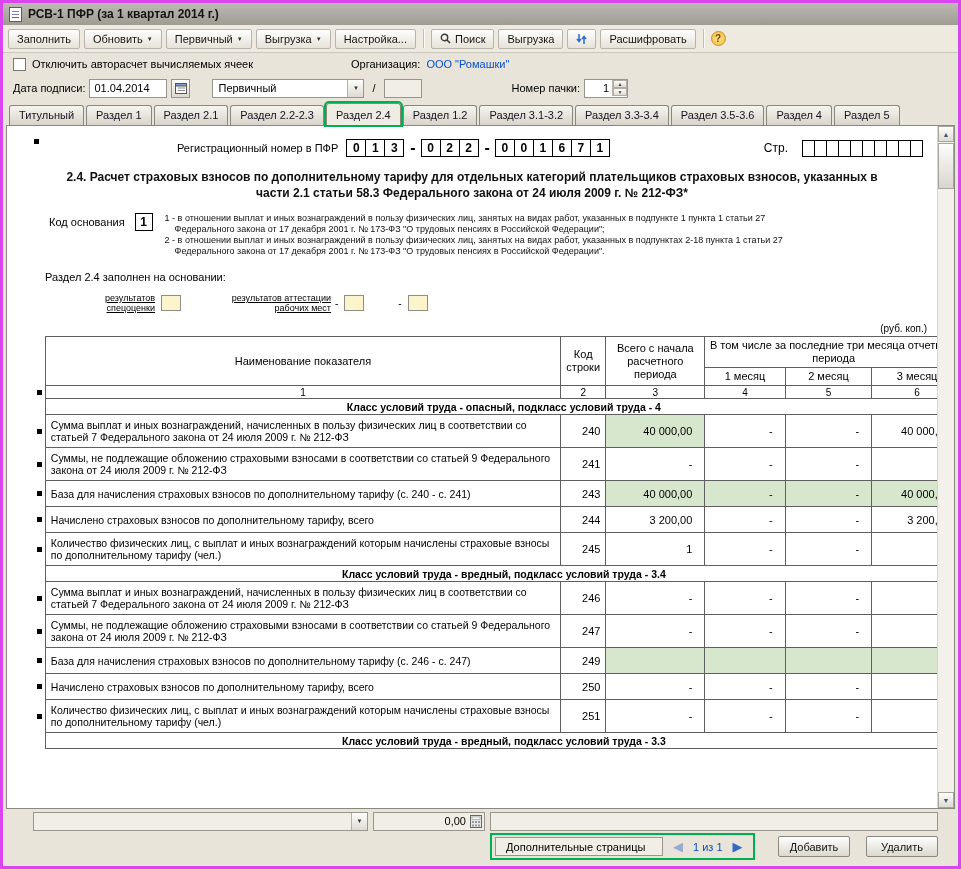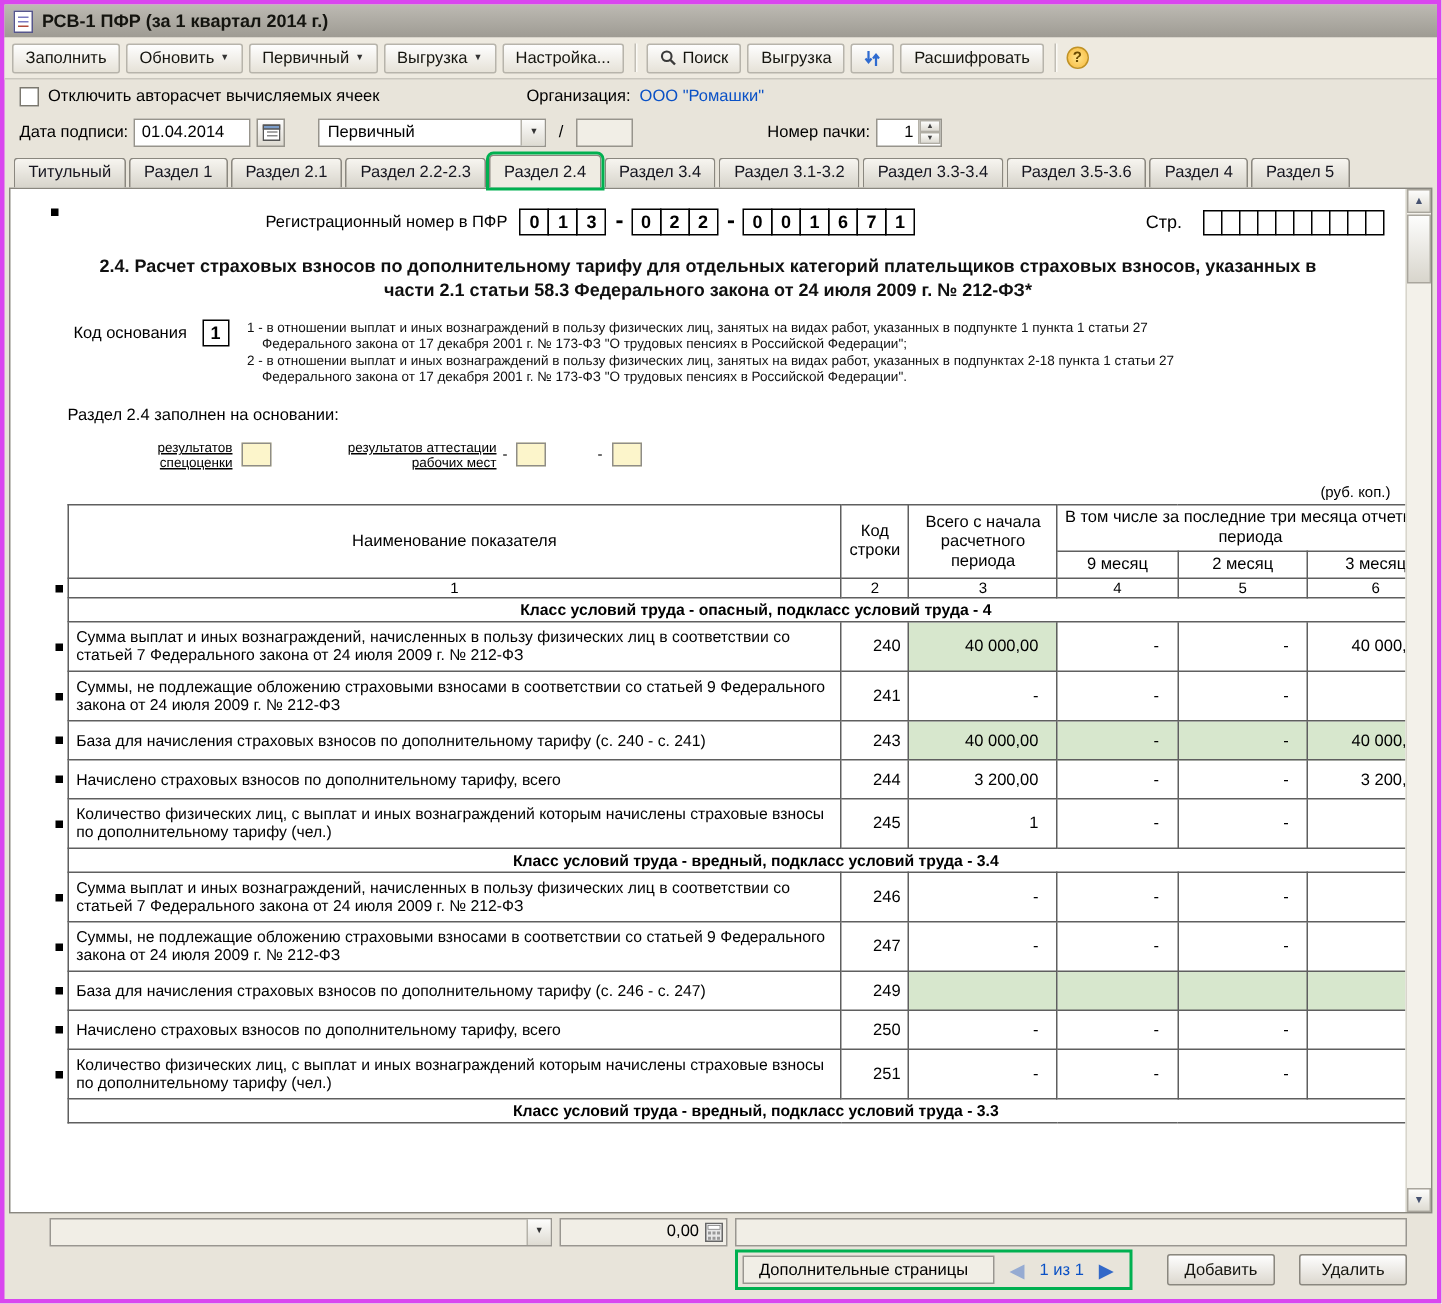--- a/index.html
+++ b/index.html
@@ -203,21 +203,21 @@
       </span>
     </div>
   </div>
 
   <div class="tabstrip">
       <div class="tab">Титульный</div>
       <div class="tab">Раздел 1</div>
       <div class="tab">Раздел 2.1</div>
       <div class="tab">Раздел 2.2-2.3</div>
       <div class="tab active">Раздел 2.4</div>
-      <div class="tab">Раздел 3.4</div>
+      <div class="tab">Раздел 1.2</div>
       <div class="tab">Раздел 3.1-3.2</div>
       <div class="tab">Раздел 3.3-3.4</div>
       <div class="tab">Раздел 3.5-3.6</div>
       <div class="tab">Раздел 4</div>
       <div class="tab">Раздел 5</div>
     </div>
 
   <div class="form-area">
     <div class="form-content">
       <div class="anchor"></div>
@@ -300,21 +300,21 @@
         </colgroup>
         <thead>
           <tr>
             <th class="gut" rowspan="2"></th>
             <th rowspan="2">Наименование показателя</th>
             <th rowspan="2">Код строки</th>
             <th rowspan="2">Всего с начала расчетного периода</th>
             <th colspan="3">В том числе за последние три месяца отчетного периода</th>
           </tr>
           <tr>
-            <th>9 месяц</th>
+            <th>1 месяц</th>
             <th>2 месяц</th>
             <th>3 месяц</th>
           </tr>
         </thead>
         <tbody>
             <tr class="colnum">
               <td class="gut">
                 <span class="mark"></span>
               </td>
               <td>1</td>

